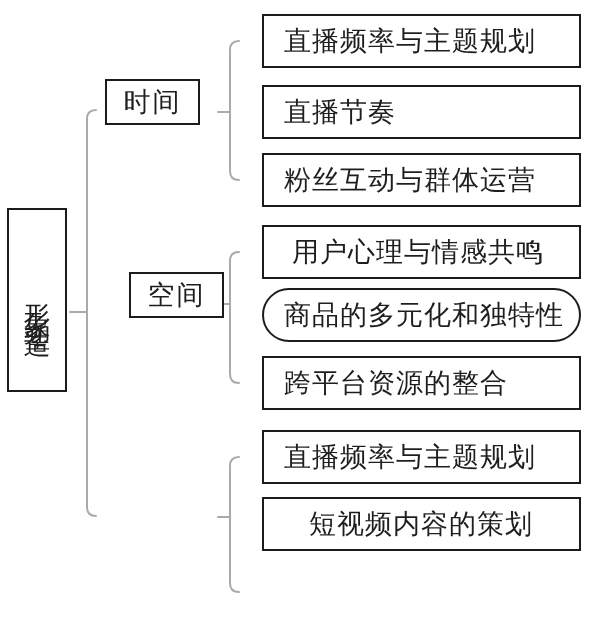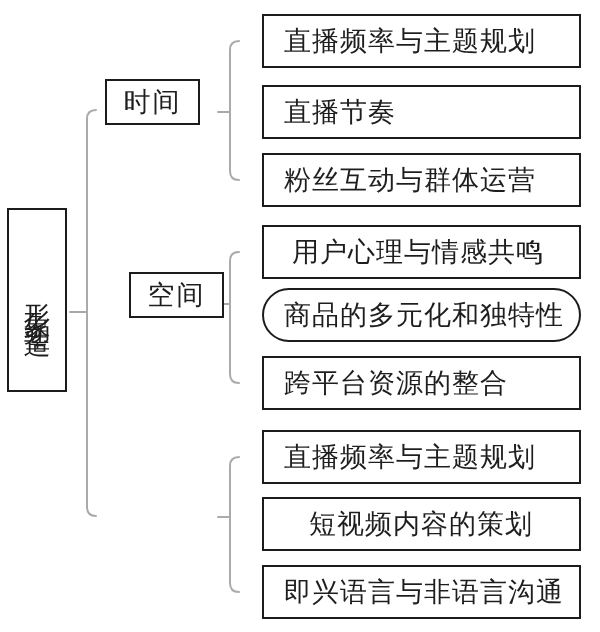--- a/index.html
+++ b/index.html
@@ -101,15 +101,14 @@
   <div class="node leaf leaf-1">直播频率与主题规划</div>
   <div class="node leaf leaf-2">直播节奏</div>
   <div class="node leaf leaf-3">粉丝互动与群体运营</div>
 
   <div class="node leaf leaf-4">用户心理与情感共鸣</div>
   <div class="node leaf leaf-5">商品的多元化和独特性</div>
   <div class="node leaf leaf-6">跨平台资源的整合</div>
 
   <div class="node leaf leaf-7">直播频率与主题规划</div>
   <div class="node leaf leaf-8">短视频内容的策划</div>
-  <div class="node leaf leaf-9">即兴语言与非语言沟通</div>
 
 </div>
 
 </body></html>

